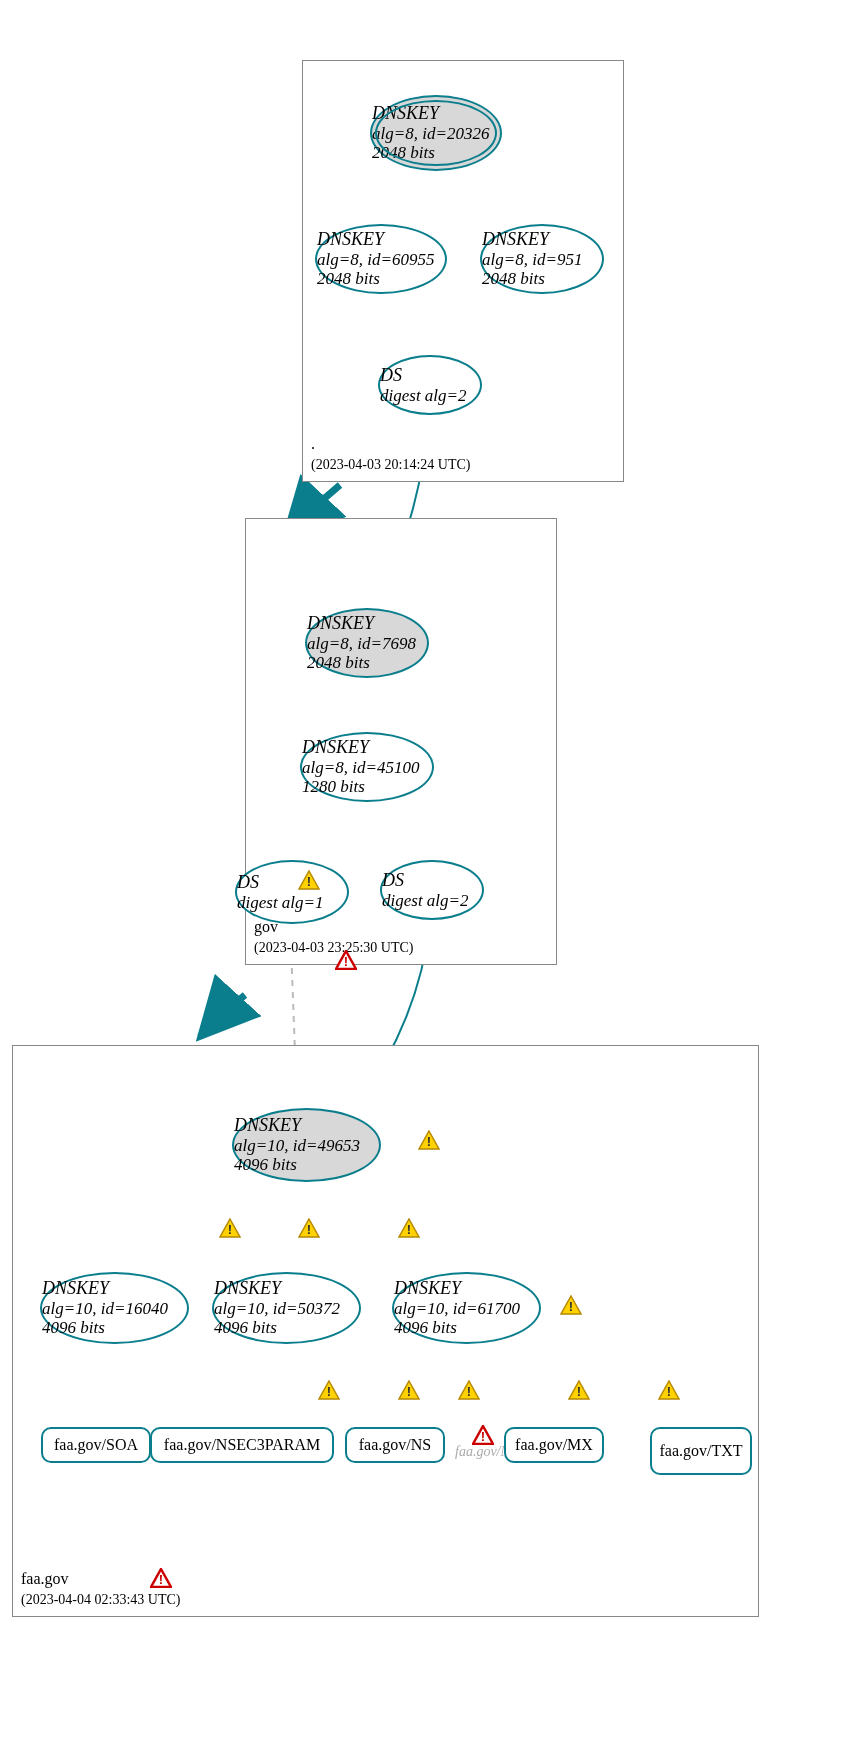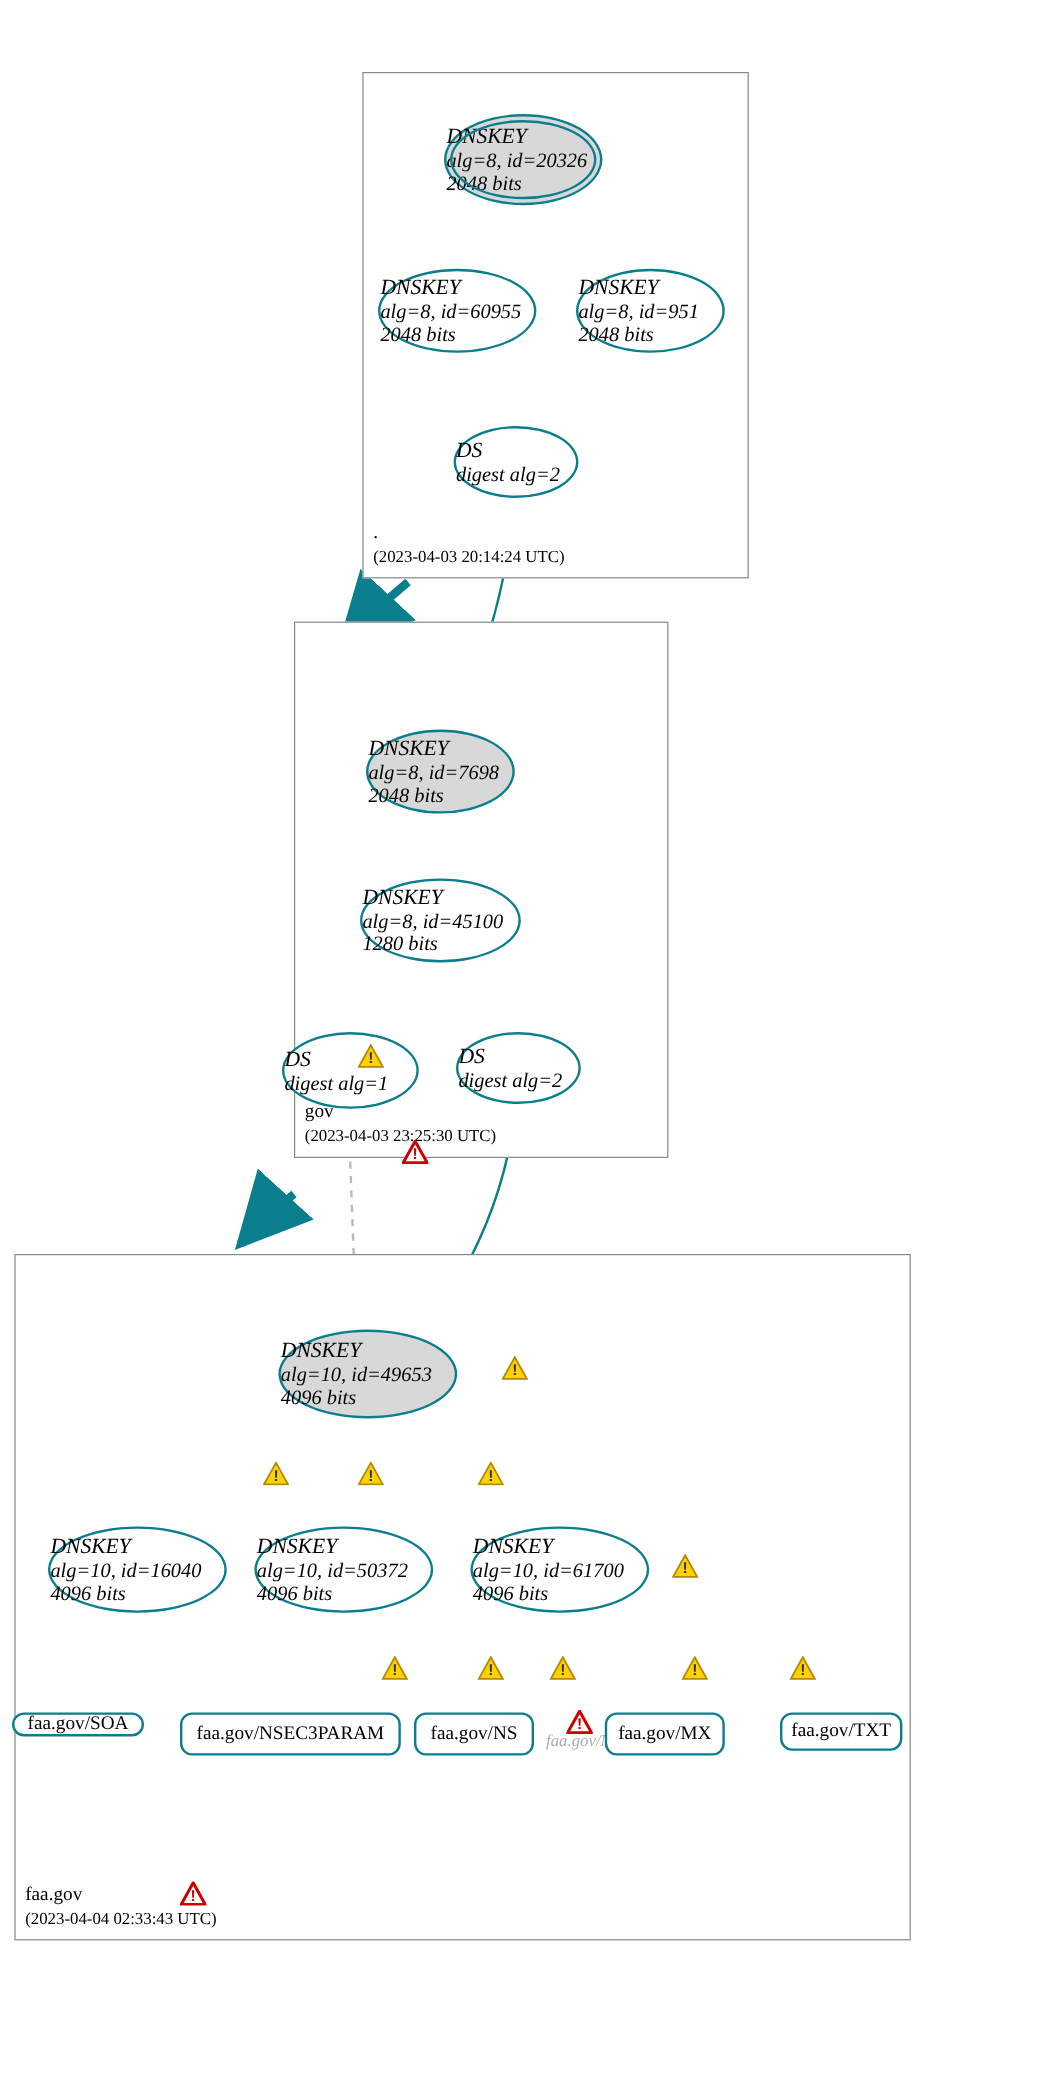--- a/index.html
+++ b/index.html
@@ -211,26 +211,26 @@
   <span class="hdr">DNSKEY</span>
   <span class="sub">alg=10, id=50372</span>
   <span class="sub">4096 bits</span>
 </div>
 <div class="node" style="left:392px; top:1272px; width:145px; height:68px;">
   <span class="hdr">DNSKEY</span>
   <span class="sub">alg=10, id=61700</span>
   <span class="sub">4096 bits</span>
 </div>
 
-<div class="rrset" style="left:10px; top:1427px; width:110px; height:20px;">faa.gov/SOA</div>
+<div class="rrset" style="left:41px; top:1427px; width:110px; height:36px;">faa.gov/SOA</div>
 <div class="rrset" style="left:150px; top:1427px; width:184px; height:36px;">faa.gov/NSEC3PARAM</div>
 <div class="rrset" style="left:345px; top:1427px; width:100px; height:36px;">faa.gov/NS</div>
 <div class="ghost" style="left:455px; top:1444px;">faa.gov/NS</div>
 <div class="rrset" style="left:504px; top:1427px; width:100px; height:36px;">faa.gov/MX</div>
-<div class="rrset" style="left:650px; top:1427px; width:102px; height:32px;">faa.gov/TXT</div>
+<div class="rrset" style="left:650px; top:1427px; width:102px; height:48px;">faa.gov/TXT</div>
 
 <div class="warn" style="left:298px; top:870px;">
   <svg width="22" height="20">
       <polygon points="11,1 21,19 1,19" fill="#ffd200" stroke="#b58900" stroke-width="1.5"></polygon>
       <text x="11" y="16" text-anchor="middle" font-size="13" font-family="Arial" font-weight="bold" fill="#333">!</text>
     </svg>
 </div>
 
 <div class="err" style="left:335px; top:950px;">
   <svg width="22" height="20">

